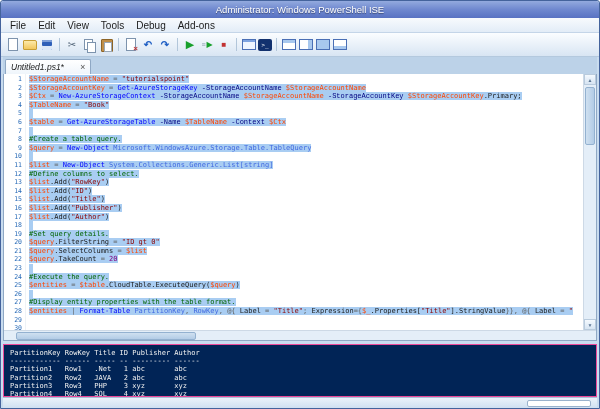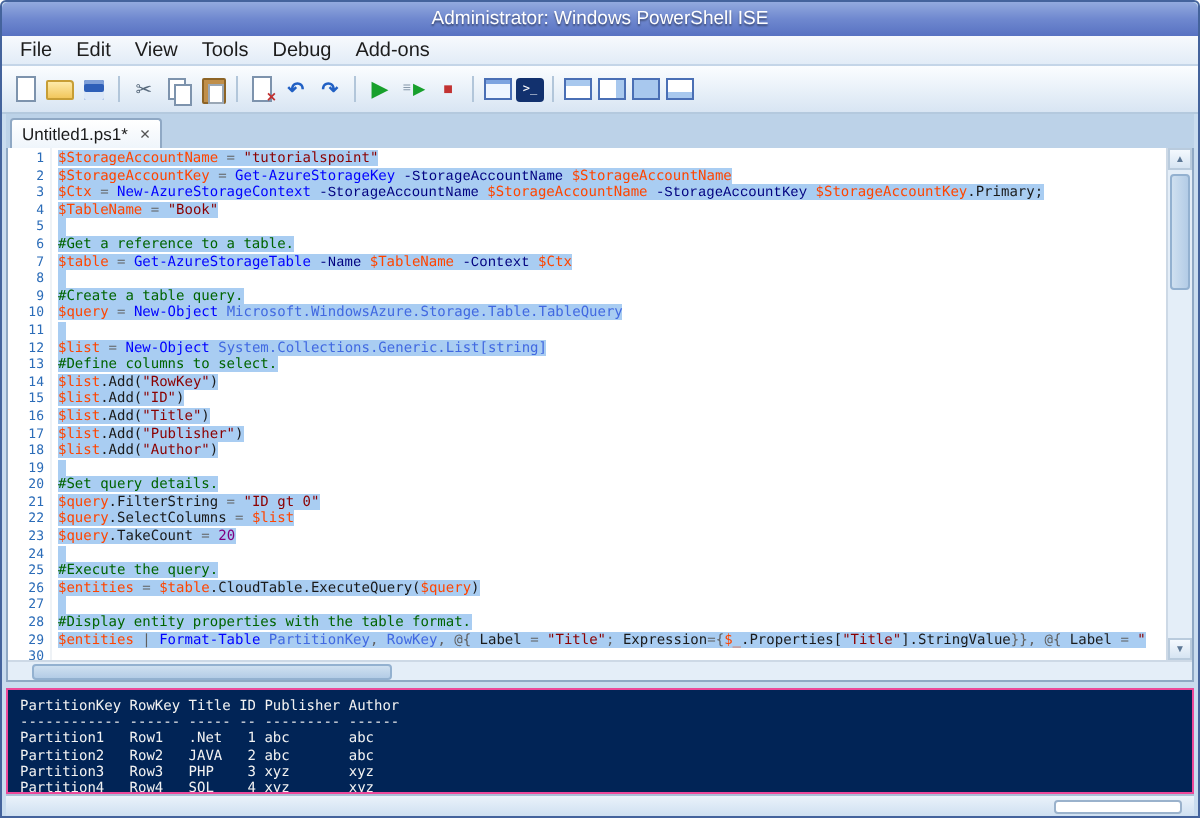--- a/index.html
+++ b/index.html
@@ -32,21 +32,21 @@
   .ic-stop { color:#c23232; font-size:8px; }
   .ic-remote::before { content:""; width:12px; height:9px; background:#eef5ff; border:1px solid #4a6fb5; box-shadow:inset 0 2px 0 #7da3e0; }
   .ic-ps { background:#12316e; color:#fff; width:14px; height:12px; font-size:6px; border-radius:2px; font-family:"DejaVu Sans Mono",monospace; }
   .ic-pane-top::before { content:""; width:12px; height:9px; border:1px solid #4a6fb5; background:#fff; box-shadow:inset 0 3px 0 #a8c8ee; }
   .ic-pane-right::before { content:""; width:12px; height:9px; border:1px solid #4a6fb5; background:#fff; box-shadow:inset -4px 0 0 #a8c8ee; }
   .ic-pane-max::before { content:""; width:12px; height:9px; border:1px solid #4a6fb5; background:#a8c8ee; }
   .ic-pane-show::before { content:""; width:12px; height:9px; border:1px solid #4a6fb5; background:#fff; box-shadow:inset 0 -3px 0 #a8c8ee; }
 
   .main { flex:1; display:flex; flex-direction:column; padding:0 2px; min-height:0; }
   .tabstrip { height:17px; flex:0 0 17px; background:#bcd2e8; display:flex; align-items:flex-end; padding-left:2px; }
-  .tab { height:15px; background:linear-gradient(#ffffff,#eff5fb); border:1px solid #8fa8c4; border-bottom:none; border-radius:2px 2px 0 0; display:flex; align-items:center; font-size:8.5px; color:#1a1a1a; padding:0 5px; gap:6px; }
+  .tab { height:15px; background:linear-gradient(#ffffff,#eff5fb); border:1px solid #8fa8c4; border-bottom:none; border-radius:2px 2px 0 0; display:flex; align-items:center; font-size:8.5px; color:#1a1a1a; padding:0 5px; gap:16px;font-style:italic; }
   .tab-close { font-size:9px; color:#555; line-height:1; }
 
   .editor-wrap { flex:1; min-height:0; display:flex; flex-direction:column; background:#fff; border:1px solid #8fa8c4; border-top:none; }
   .editor { flex:1; min-height:0; display:flex; overflow:hidden; }
   .gutter { flex:0 0 22px; text-align:right; padding:1px 3px 0 0; font-family:"DejaVu Sans Mono",monospace; font-size:6.5px; color:var(--line_number); border-right:1px solid #eef2f6; }
   .ln { height:8.6px; line-height:8.6px; }
   .code { flex:1; min-width:0; overflow:hidden; font-family:"DejaVu Sans Mono",monospace; font-size:7px; padding:1px 0 0 3px; }
   .code-line { height:8.6px; line-height:8.6px; white-space:pre; }
   .sel { background:var(--selection); }
   .sel-empty { display:inline-block; width:4px; height:8.6px; }
@@ -154,21 +154,20 @@
             <div class="ln">28</div>
             <div class="ln">29</div>
             <div class="ln">30</div>
           </div>
         <div class="code">
             <div class="code-line"><span class="sel"><span class="tk-v">$StorageAccountName</span><span class="tk-o"> = </span><span class="tk-s">"tutorialspoint"</span></span></div>
             <div class="code-line"><span class="sel"><span class="tk-v">$StorageAccountKey</span><span class="tk-o"> = </span><span class="tk-k">Get-AzureStorageKey</span><span class="tk-p"> -StorageAccountName </span><span class="tk-v">$StorageAccountName</span></span></div>
             <div class="code-line"><span class="sel"><span class="tk-v">$Ctx</span><span class="tk-o"> = </span><span class="tk-k">New-AzureStorageContext</span><span class="tk-p"> -StorageAccountName </span><span class="tk-v">$StorageAccountName</span><span class="tk-p"> -StorageAccountKey </span><span class="tk-v">$StorageAccountKey</span><span class="tk-m">.Primary;</span></span></div>
             <div class="code-line"><span class="sel"><span class="tk-v">$TableName</span><span class="tk-o"> = </span><span class="tk-s">"Book"</span></span></div>
             <div class="code-line"><span class="sel sel-empty"></span></div>
-            <div class="code-line"><span class="sel"><span class="tk-c">#Get a reference to a table.</span></span></div>
             <div class="code-line"><span class="sel"><span class="tk-v">$table</span><span class="tk-o"> = </span><span class="tk-k">Get-AzureStorageTable</span><span class="tk-p"> -Name </span><span class="tk-v">$TableName</span><span class="tk-p"> -Context </span><span class="tk-v">$Ctx</span></span></div>
             <div class="code-line"><span class="sel sel-empty"></span></div>
             <div class="code-line"><span class="sel"><span class="tk-c">#Create a table query.</span></span></div>
             <div class="code-line"><span class="sel"><span class="tk-v">$query</span><span class="tk-o"> = </span><span class="tk-k">New-Object</span><span class="tk-a"> Microsoft.WindowsAzure.Storage.Table.TableQuery</span></span></div>
             <div class="code-line"><span class="sel sel-empty"></span></div>
             <div class="code-line"><span class="sel"><span class="tk-v">$list</span><span class="tk-o"> = </span><span class="tk-k">New-Object</span><span class="tk-a"> System.Collections.Generic.List[string]</span></span></div>
             <div class="code-line"><span class="sel"><span class="tk-c">#Define columns to select.</span></span></div>
             <div class="code-line"><span class="sel"><span class="tk-v">$list</span><span class="tk-m">.Add(</span><span class="tk-s">"RowKey"</span><span class="tk-m">)</span></span></div>
             <div class="code-line"><span class="sel"><span class="tk-v">$list</span><span class="tk-m">.Add(</span><span class="tk-s">"ID"</span><span class="tk-m">)</span></span></div>
             <div class="code-line"><span class="sel"><span class="tk-v">$list</span><span class="tk-m">.Add(</span><span class="tk-s">"Title"</span><span class="tk-m">)</span></span></div>

